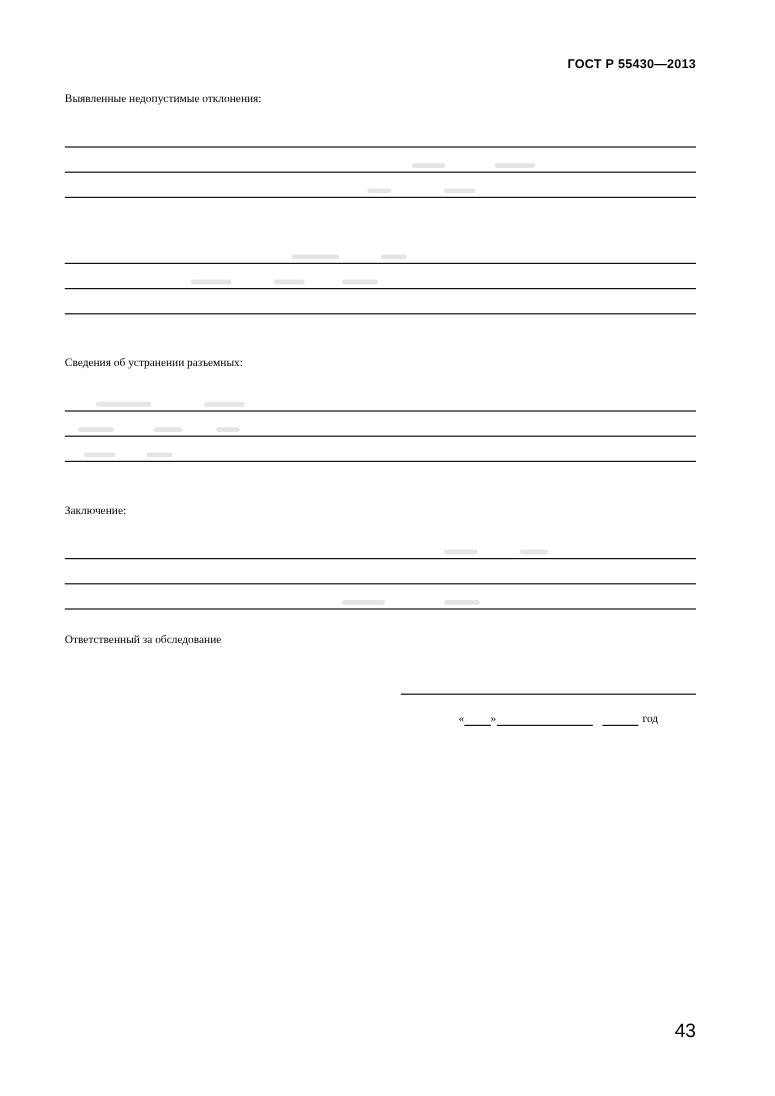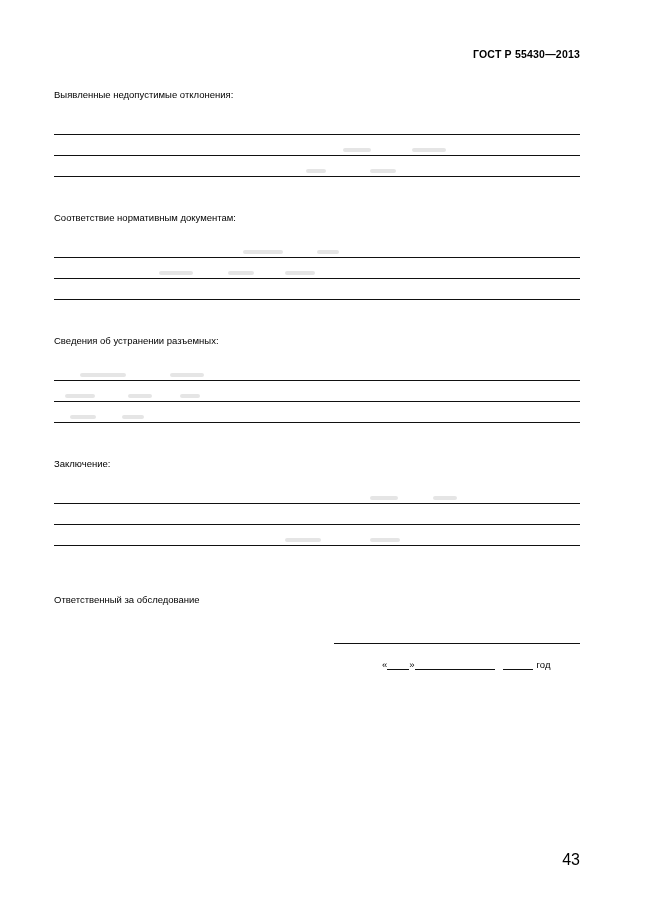--- a/index.html
+++ b/index.html
@@ -22,21 +22,22 @@
     right: 56px;
     font-size: 10.5px;
     font-weight: bold;
     letter-spacing: 0.2px;
     white-space: nowrap;
   }
   .content {
     position: absolute;
     left: 54px;
     right: 56px;
-    top: 88px;
+    top: 76px;
+    font-family: Liberation Serif, serif;
   }
   .section {
     margin-bottom: 0;
   }
   .section-label {
     font-size: 9.5px;
     line-height: 14px;
     margin-bottom: 12px;
     white-space: nowrap;
   }
@@ -52,21 +53,21 @@
   .ghost {
     position: absolute;
     bottom: 3px;
     height: 4px;
     background: rgba(0,0,0,0.10);
     border-radius: 2px;
   }
   .spacer-lg { height: 34px; }
 
   .resp-block {
-    margin-top: 44px;
+    margin-top: 17px;
     font-size: 9.5px;
     line-height: 19px;
   }
   .sign-area {
     margin-top: 18px;
     display: flex;
     flex-direction: column;
     align-items: flex-end;
   }
   .sign-line {
@@ -135,21 +136,20 @@
         <div class="rule">
           <span class="ghost" style="left:48%;width:20px;"></span>
           <span class="ghost" style="left:60%;width:26px;"></span>
         </div>
       </div>
     </div>
 
     <div class="spacer-lg"></div>
 
     <div class="section">
-      <div class="section-label">Соответствие нормативным документам:</div>
       <div class="rules">
         <div class="rule">
           <span class="ghost" style="left:36%;width:40px;"></span>
           <span class="ghost" style="left:50%;width:22px;"></span>
         </div>
         <div class="rule">
           <span class="ghost" style="left:20%;width:34px;"></span>
           <span class="ghost" style="left:33%;width:26px;"></span>
           <span class="ghost" style="left:44%;width:30px;"></span>
         </div>

